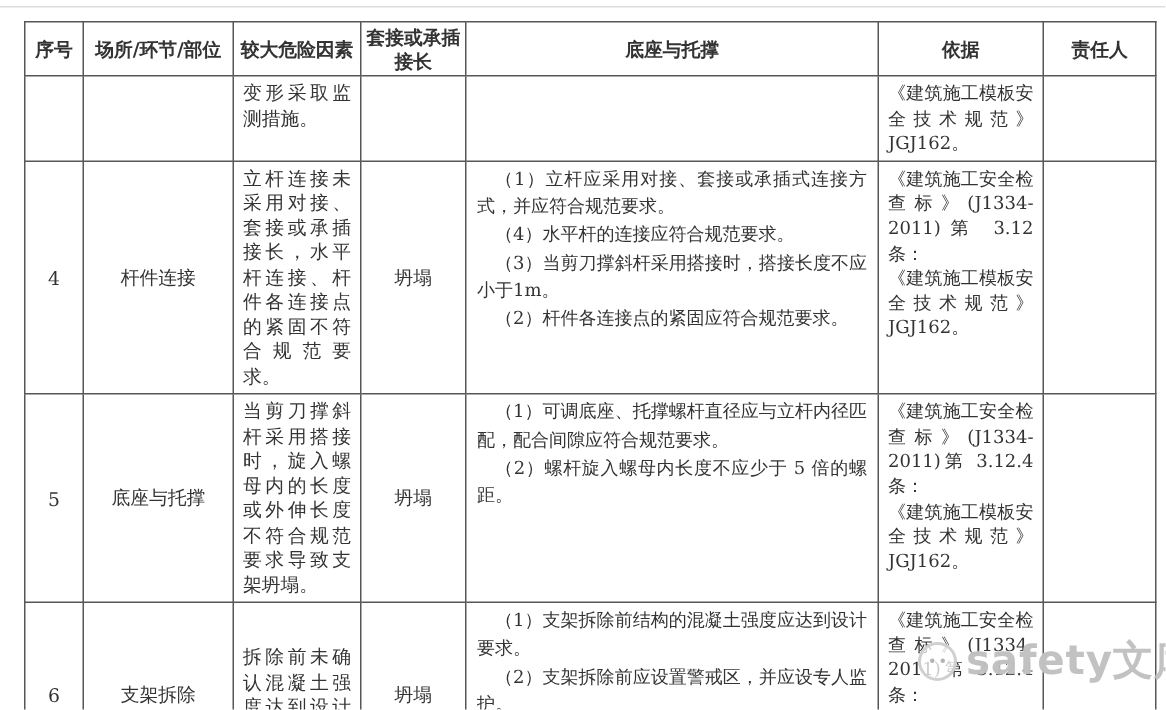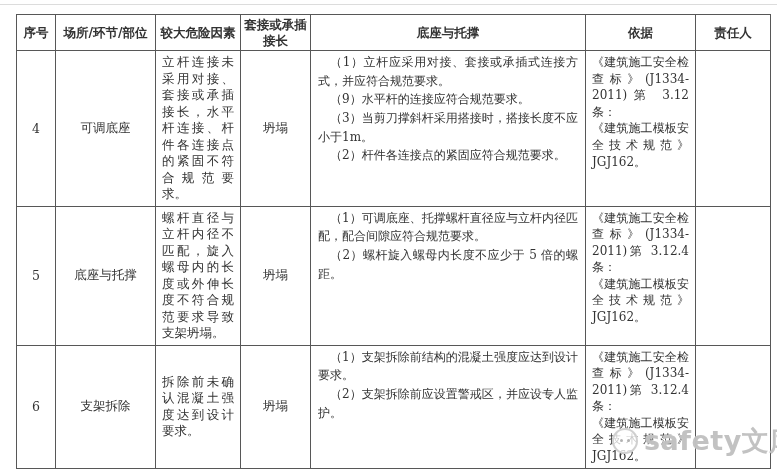--- a/index.html
+++ b/index.html
@@ -108,43 +108,54 @@
         <tr class="tr-header">
       <th>序号</th>
       <th>场所/环节/部位</th>
       <th>较大危险因素</th>
       <th>套接或承插接长</th>
       <th>底座与托撑</th>
       <th>依据</th>
       <th>责任人</th>
     </tr>
 
+    <tr class="tr-r0">
+      <td class="c-center"></td>
+      <td class="c-center"></td>
+      <td class="c-hazard vtop">变形采取监测措施。</td>
+      <td class="c-center"></td>
+      <td class="c-measures vtop"></td>
+      <td class="c-basis vtop">
+        <p>《建筑施工模板安全技术规范》JGJ162。</p>
+      </td>
+      <td></td>
+    </tr>
 
     <tr class="tr-r1">
       <td class="c-center">4</td>
-      <td class="c-center">可调底座</td>
+      <td class="c-center">杆件连接</td>
       <td class="c-hazard">立杆连接未采用对接、套接或承插接长，水平杆连接、杆件各连接点的紧固不符合规范要求。</td>
       <td class="c-center">坍塌</td>
       <td class="c-measures vtop">
         <p>（1）立杆应采用对接、套接或承插式连接方式，并应符合规范要求。</p>
-        <p>（9）水平杆的连接应符合规范要求。</p>
+        <p>（4）水平杆的连接应符合规范要求。</p>
         <p>（3）当剪刀撑斜杆采用搭接时，搭接长度不应小于1m。</p>
         <p>（2）杆件各连接点的紧固应符合规范要求。</p>
       </td>
       <td class="c-basis vtop">
         <p>《建筑施工安全检查标》(J1334-2011)第 3.12 条：</p>
         <p>《建筑施工模板安全技术规范》JGJ162。</p>
       </td>
       <td></td>
     </tr>
 
     <tr class="tr-r2">
       <td class="c-center">5</td>
       <td class="c-center">底座与托撑</td>
-      <td class="c-hazard">螺杆直径与立杆内径不匹配，旋入螺母内的长度或外伸长度不符合规范要求导致支架坍塌。</td>
+      <td class="c-hazard">当剪刀撑斜杆采用搭接时，旋入螺母内的长度或外伸长度不符合规范要求导致支架坍塌。</td>
       <td class="c-center">坍塌</td>
       <td class="c-measures vtop">
         <p>（1）可调底座、托撑螺杆直径应与立杆内径匹配，配合间隙应符合规范要求。</p>
         <p>（2）螺杆旋入螺母内长度不应少于 5 倍的螺距。</p>
       </td>
       <td class="c-basis vtop">
         <p>《建筑施工安全检查标》(J1334-2011)第 3.12.4 条：</p>
         <p>《建筑施工模板安全技术规范》JGJ162。</p>
       </td>
       <td></td>

